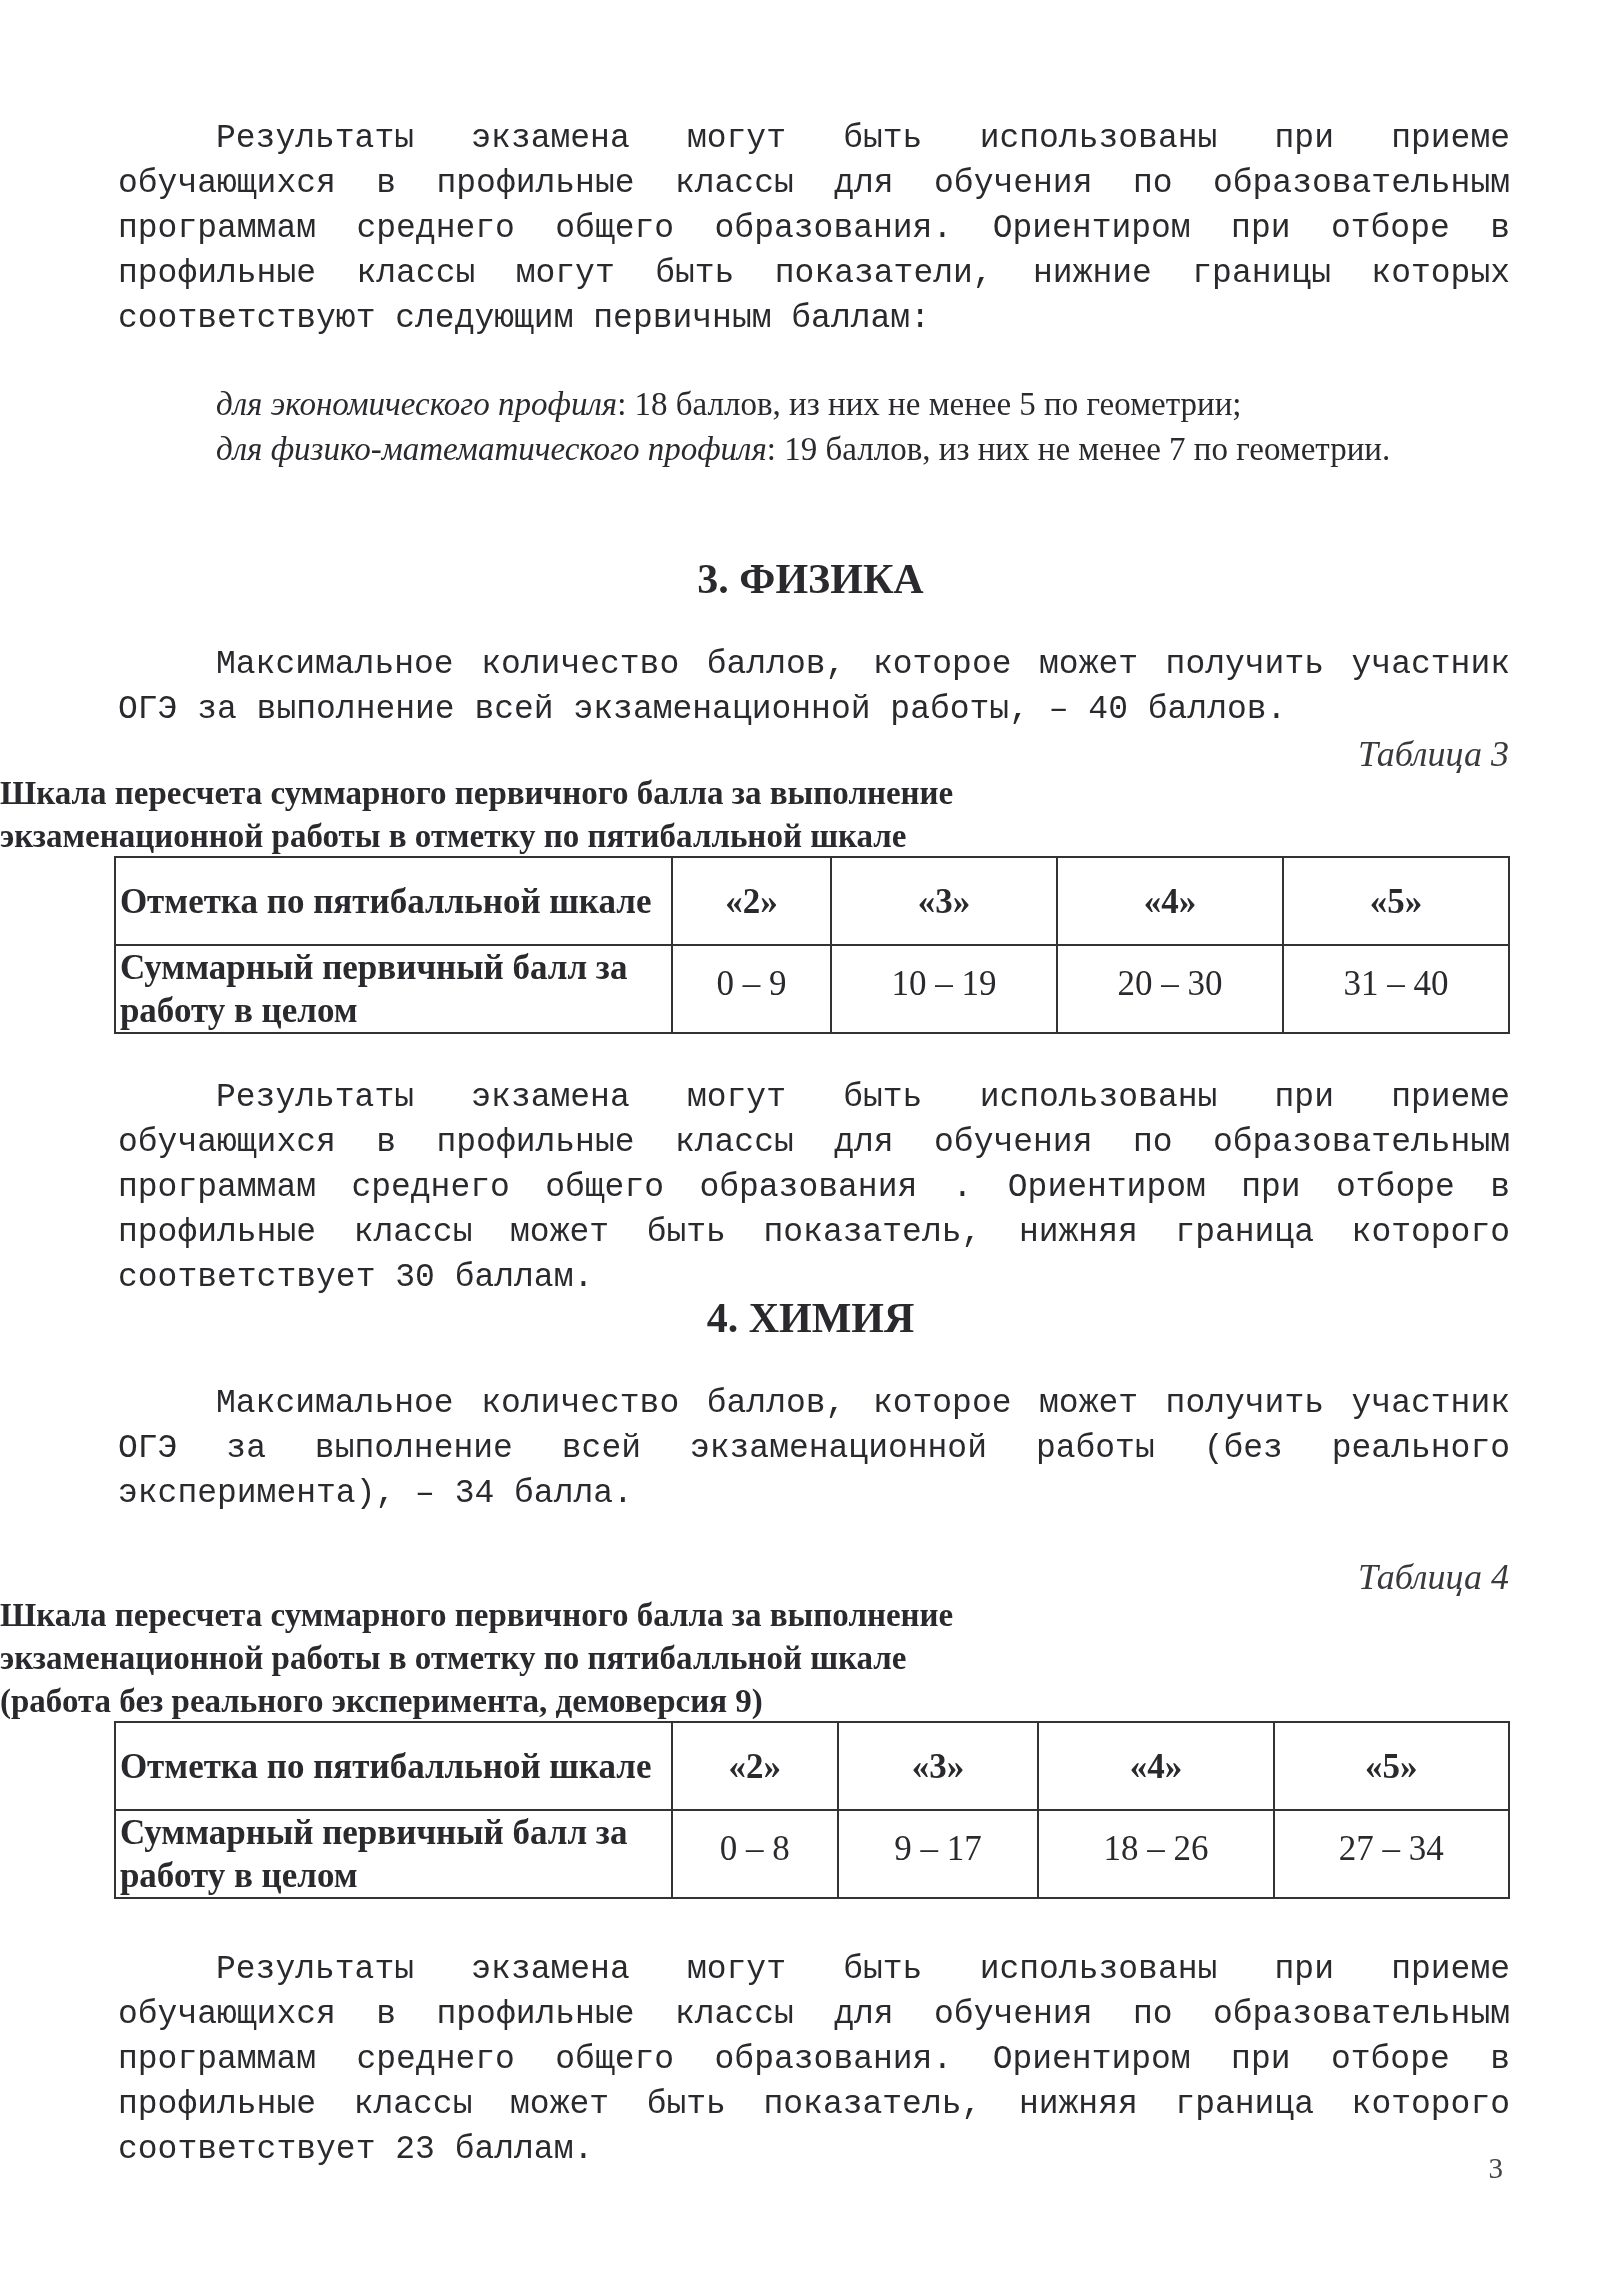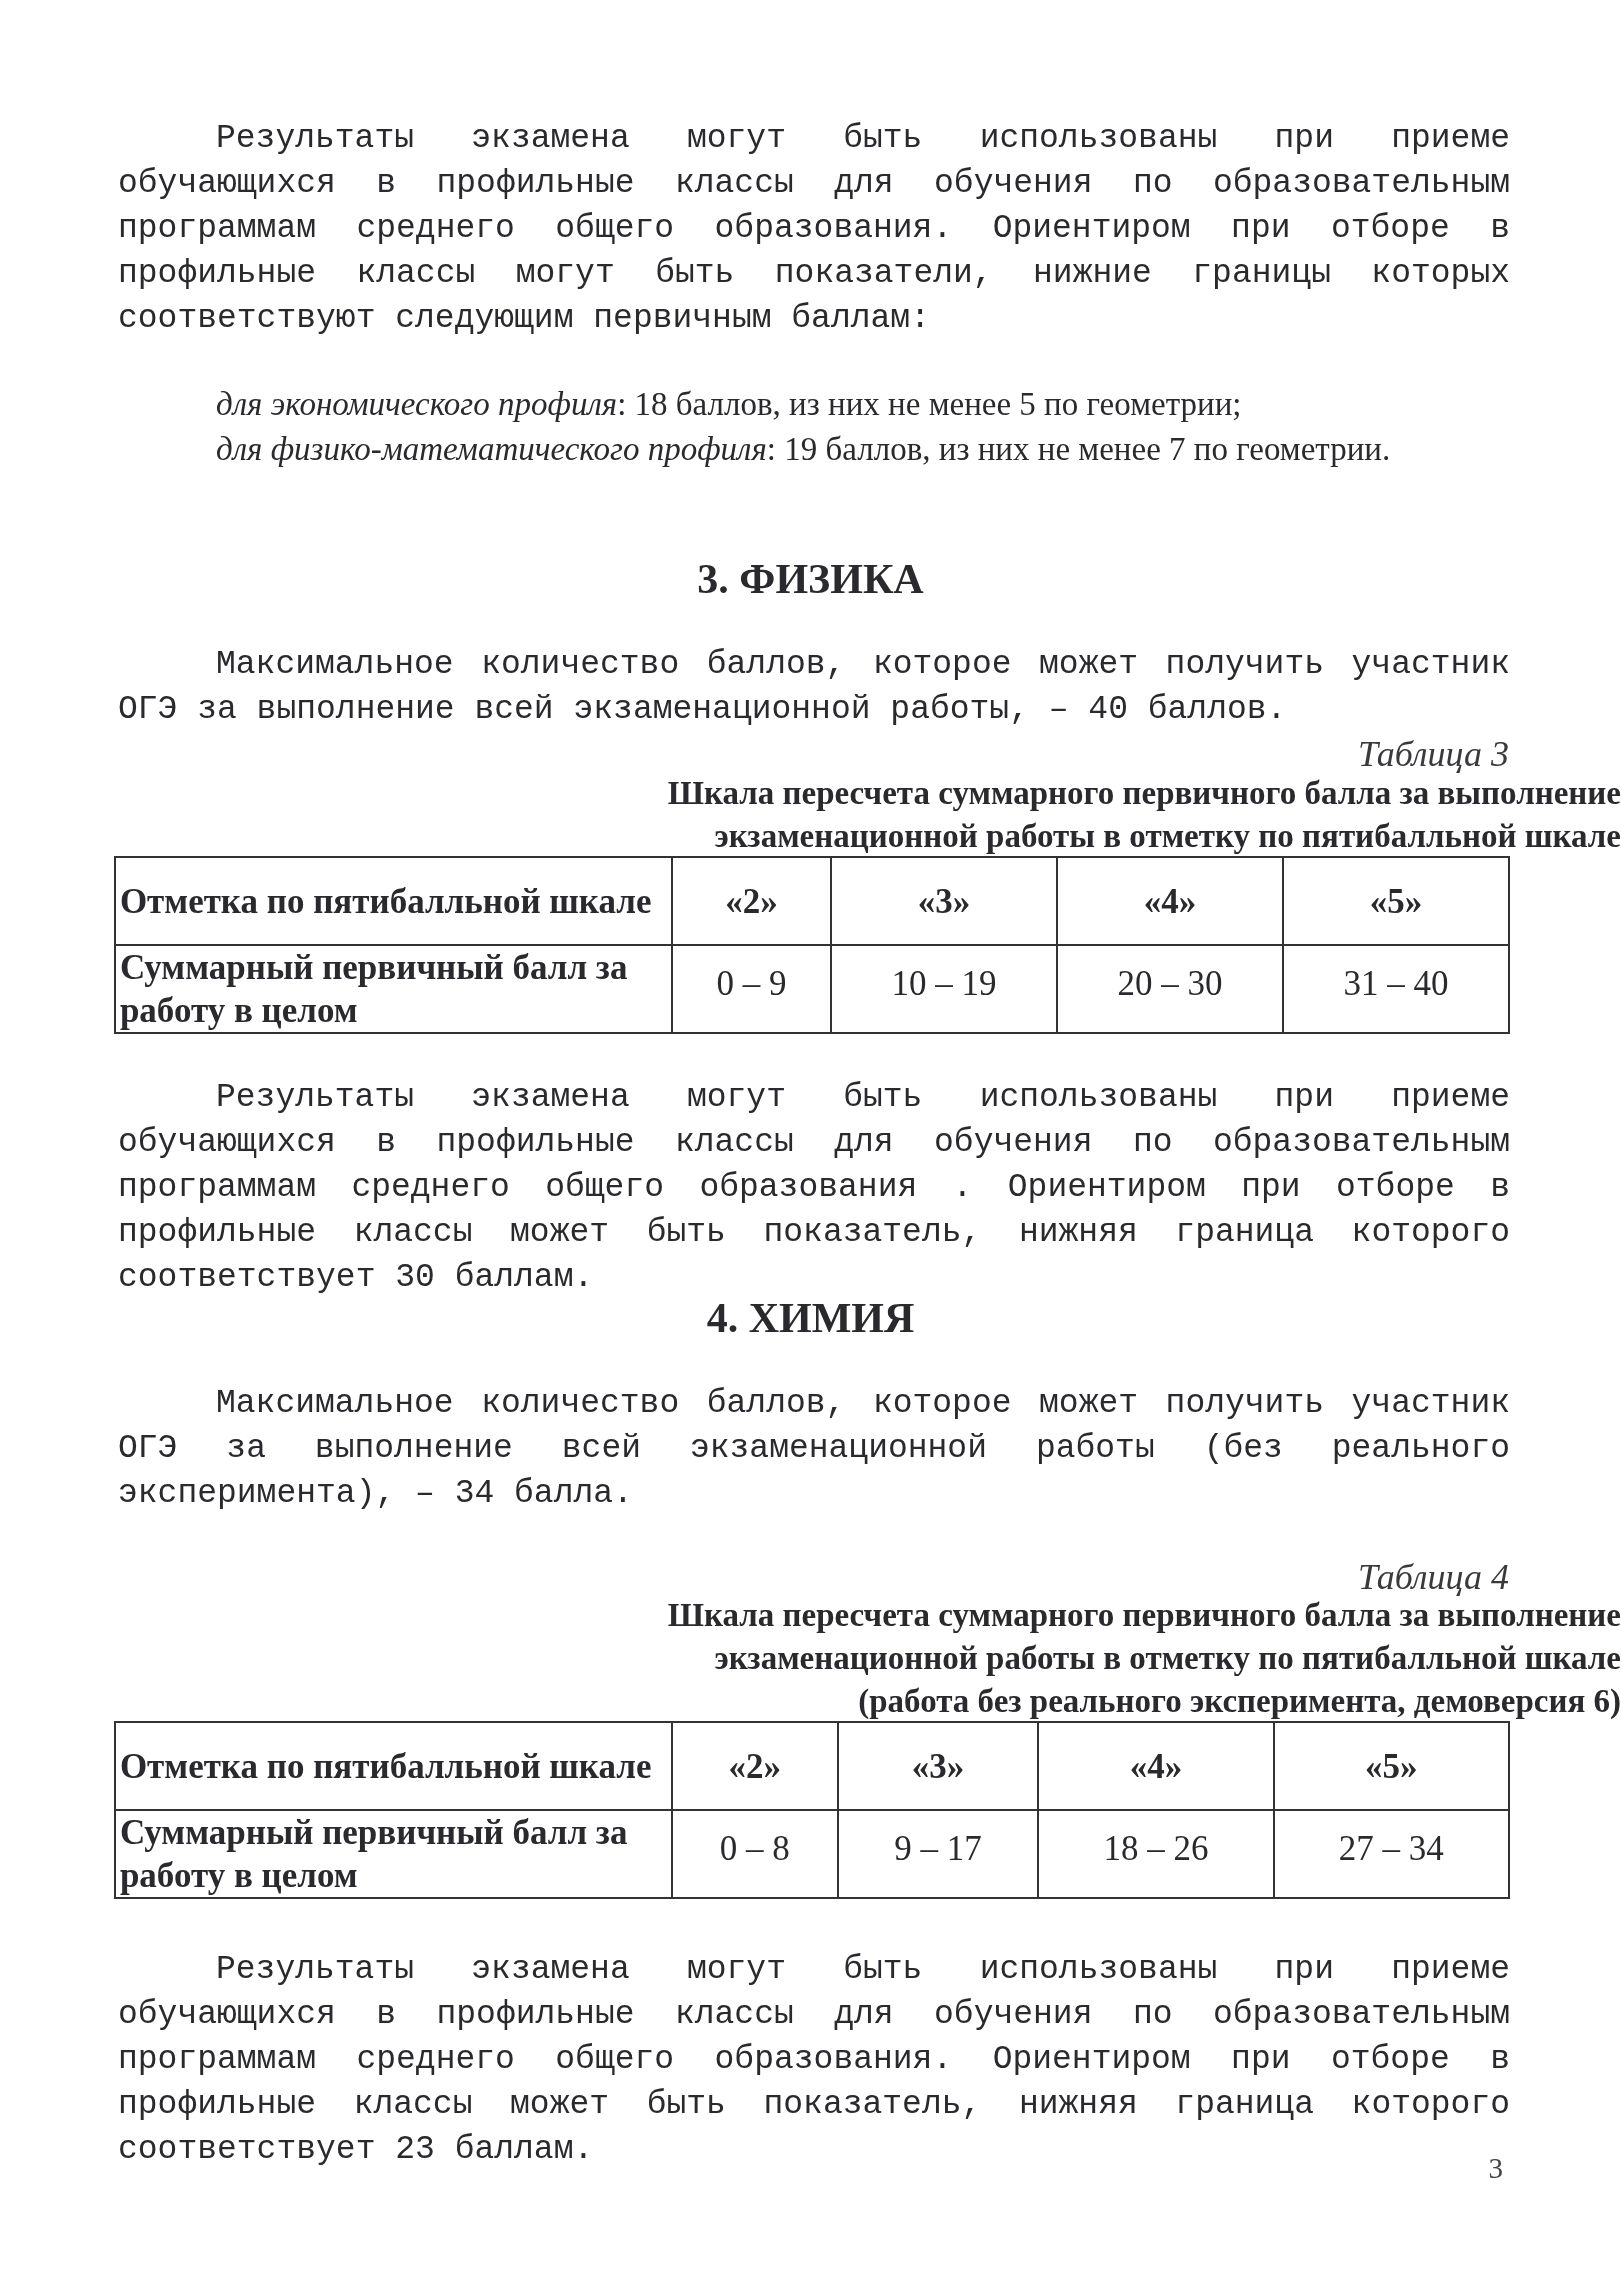--- a/index.html
+++ b/index.html
@@ -25,21 +25,21 @@
   .sub i { font-style: italic; }
   .sub.first { text-indent: 98px; }
   .h {
     position: absolute; left: 0; width: 1621px; text-align: center;
     font-weight: bold; font-size: 42px; margin: 0;
   }
   .tcap {
     position: absolute; right: 112px; font-style: italic; font-size: 36px; color: #3a3a3e;
   }
   .ttitle {
-    position: absolute; left: 0; width: 1621px; text-align: right;
+    position: absolute; left: 0; width: 1621px; text-align: left;
     font-weight: bold; font-size: 33px; line-height: 43px; margin: 0;
   }
   table.scale {
     position: absolute; left: 114px; width: 1396px;
     border-collapse: collapse; font-size: 35px;
   }
   table.scale td {
     border: 2px solid #333;
     vertical-align: middle; text-align: center;
     padding: 0 5.9px; line-height: 43px;
@@ -84,21 +84,21 @@
   </tbody>
     </table>
 
   <p class="p indent" style="top:1075px;">Результаты экзамена могут быть использованы при приеме обучающихся в профильные классы для обучения по образовательным программам среднего общего образования . Ориентиром при отборе в профильные классы может быть показатель, нижняя граница которого соответствует 30 баллам.</p>
 
   <h2 class="h" style="top:1294px;">4. ХИМИЯ</h2>
   <p class="p indent" style="top:1381px;">Максимальное количество баллов, которое может получить участник ОГЭ за выполнение всей экзаменационной работы (без реального эксперимента), – 34 балла.</p>
   <div class="tcap" style="top:1556px;">Таблица 4</div>
   <p class="ttitle" style="top:1594px;">Шкала пересчета суммарного первичного балла за выполнение</p>
   <p class="ttitle" style="top:1637px;">экзаменационной работы в отметку по пятибалльной шкале</p>
-  <p class="ttitle" style="top:1680px;">(работа без реального эксперимента, демоверсия 6)</p>
+  <p class="ttitle" style="top:1680px;">(работа без реального эксперимента, демоверсия 9)</p>
 
   <table class="scale" style="top:1721px;">
     <tbody>
         <tr class="r1" style="height:88px;">
       <td class="lbl">Отметка по пятибалльной шкале</td>
       <td class="grade">«2»</td>
       <td class="grade">«3»</td>
       <td class="grade">«4»</td>
       <td class="grade">«5»</td>
     </tr>

